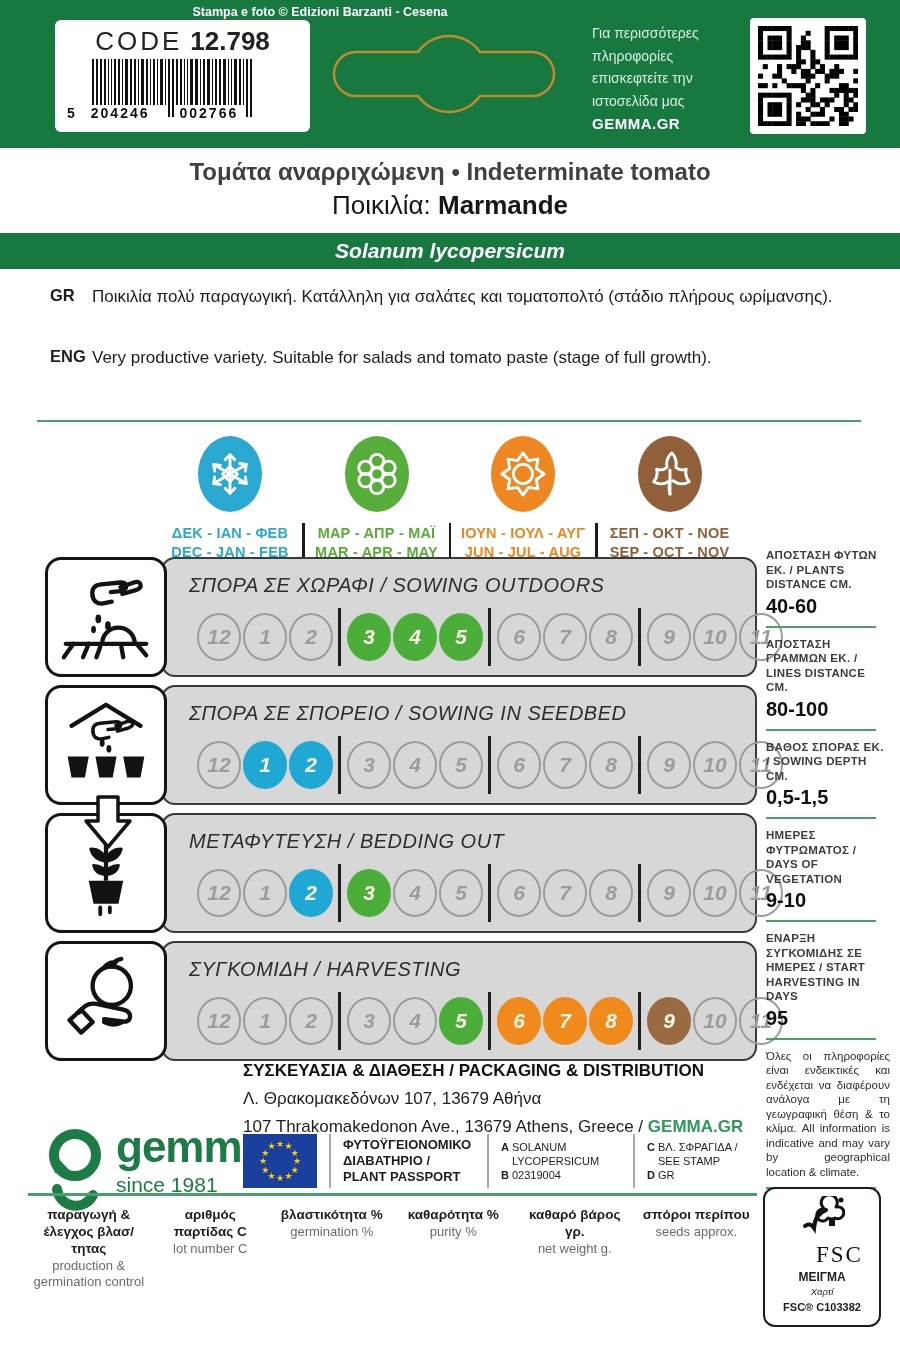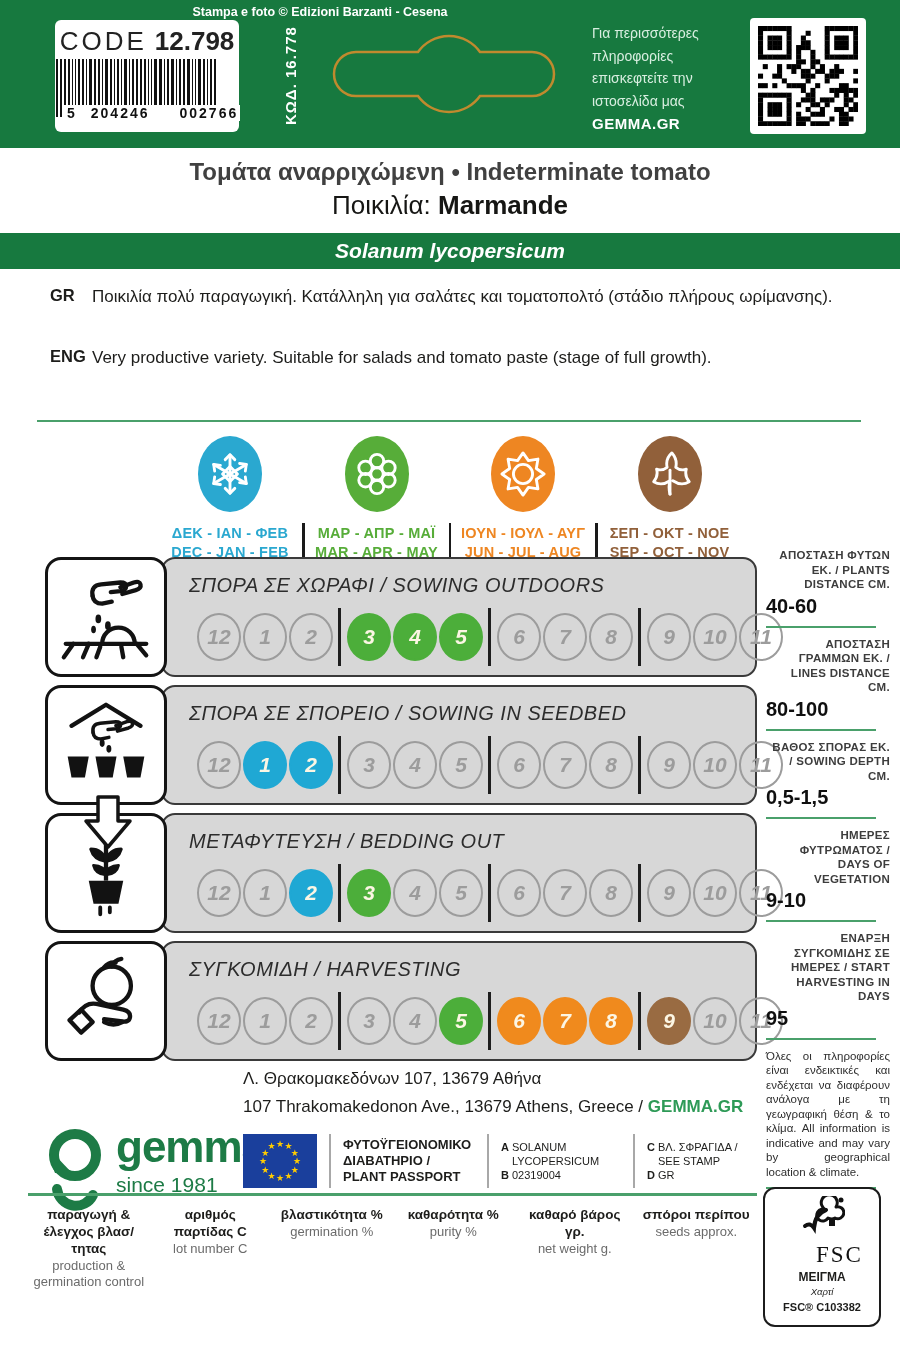--- a/index.html
+++ b/index.html
@@ -2,21 +2,21 @@
 <html><head>
 <meta charset="utf-8">
 <style>
   * { box-sizing: border-box; margin: 0; padding: 0; }
   body { background:#e9e9e9; font-family:"Liberation Sans", sans-serif; }
   .page { position:relative; width:900px; height:1364px; background:#ffffff; margin:0 auto; overflow:hidden; color:#1d1d1b; }
 
   
   .header { position:absolute; top:0; left:0; width:900px; height:148px; background:#17793f; }
   .credit { position:absolute; top:5px; left:0; width:640px; text-align:center; font-size:12.5px; font-weight:600; color:#fff; }
-  .barcode-card { position:absolute; left:55px; top:20px; width:184px; height:112px; background:#fff; border-radius:6px; padding:6px 10px 4px; display:flex; flex-direction:column; align-items:center; }
+  .barcode-card { position:absolute; left:55px; top:20px; width:255px; height:112px; background:#fff; border-radius:6px; padding:6px 10px 4px; display:flex; flex-direction:column; align-items:center; }
   .code-line { font-size:26px; letter-spacing:1px; color:#222; }
   .code-line .thin { font-weight:300; letter-spacing:3px; margin-right:8px; }
   .code-line .bold { font-weight:800; letter-spacing:0; }
   .bars { margin-top:2px; }
   .bc-digits { display:flex; width:100%; font-size:14px; font-weight:700; letter-spacing:2px; color:#111; margin-top:-12px; background:transparent; }
   .bc-digits span { background:#fff; padding:0 2px; }
   .bc-digits .d1 { margin-left:0; } .bc-digits .d2 { margin-left:10px; } .bc-digits .d3 { margin-left:26px; }
   .kod { position:absolute; left:282px; top:26px; height:100px; color:#fff; font-size:15px; font-weight:600; letter-spacing:1px; writing-mode:vertical-rl; transform:rotate(180deg); text-align:center; }
   .hang { position:absolute; left:328px; top:32px; }
   .info-block { position:absolute; left:592px; top:22px; width:152px; font-size:14px; line-height:22.5px; color:#d8eee0; font-weight:500; }
@@ -53,21 +53,21 @@
   .panel { position:absolute; left:116px; top:0; right:0; bottom:0; background:#d7d7d7; border:2.5px solid #3a3a3a; border-radius:14px; padding:15px 10px 0 26px;font-style:italic; }
   .panel-title { font-size:20px; font-weight:500; color:#2c2c2c; letter-spacing:0.5px; }
   .months { display:flex; align-items:center; margin-top:11px; padding-left:8px; }
   .mcircle { width:44px; height:48px; border:2.5px solid #9c9c9c; border-radius:50%; display:flex; align-items:center; justify-content:center; font-size:21px; font-weight:700; color:#9c9c9c; margin-right:2px; flex:none; }
   .mcircle.hl { color:#fcf6e4; }
   .mdiv { width:3px; height:58px; background:#1e1e1e; margin:0 6px 0 3px; flex:none; }
   .flow-arrow { position:absolute; left:82px; top:795px; z-index:5; }
 
   
   .sidebar { position:absolute; left:766px; top:548px; width:124px; }
-  .sb-label { font-size:11.5px; font-weight:600; color:#3d3d3d; line-height:14.5px; letter-spacing:0.3px;text-align:right; }
+  .sb-label { font-size:11.5px; font-weight:600; color:#3d3d3d; line-height:14.5px; letter-spacing:0.3px; }
   .sb-value { font-size:20px; font-weight:800; color:#0f0f0f; margin-top:3px; }
   .sb-hr { width:110px; height:2px; background:#4aa06b; margin:8px 0 9px; }
   .sb-note { font-size:11.5px; color:#2e2e2e; line-height:14.5px; text-align:justify; }
   .sb-cat { font-size:12px; font-weight:800; line-height:15px; letter-spacing:0.3px; margin-top:2px; }
 
   
   .brand { position:absolute; left:42px; top:1125px; display:flex; }
   .brand-text { margin-left:10px; color:#1d7b46; }
   .brand-name { font-size:44px; font-weight:800; letter-spacing:-1px; line-height:44px; }
   .brand-reg { font-size:12px; vertical-align:top; }
@@ -652,20 +652,21 @@
       <path d="M13 48 Q8 38 11 28 L30 48 Z" fill="#1d7b46"></path>
       <path d="M15 64 a19 19 0 0 0 36 6" fill="none" stroke="#1d7b46" stroke-width="10" stroke-linecap="round"></path>
     </svg>
     <div class="brand-text">
       <div class="brand-name"><span>gemma</span><span class="brand-reg">®</span></div>
       <div class="brand-since">since 1981</div>
     </div>
   </div>
 
   <div class="dist">
+    <div class="dist-title">ΣΥΣΚΕΥΑΣΙΑ &amp; ΔΙΑΘΕΣΗ / PACKAGING &amp; DISTRIBUTION</div>
     <div class="dist-line">Λ. Θρακομακεδόνων 107, 13679 Αθήνα</div>
     <div class="dist-line">
       <span>107 Thrakomakedonon Ave., 13679 Athens, Greece / </span><span class="dist-site">GEMMA.GR</span>
     </div>
   </div>
 
   <div class="passport">
     <svg class="eu-flag" width="74" height="54" viewBox="0 0 74 54" id="euflag">
       <rect width="74" height="54" fill="#1a3f9c"></rect>
     <text x="37" y="13" text-anchor="middle" font-size="9" fill="#ffcc00">★</text>

